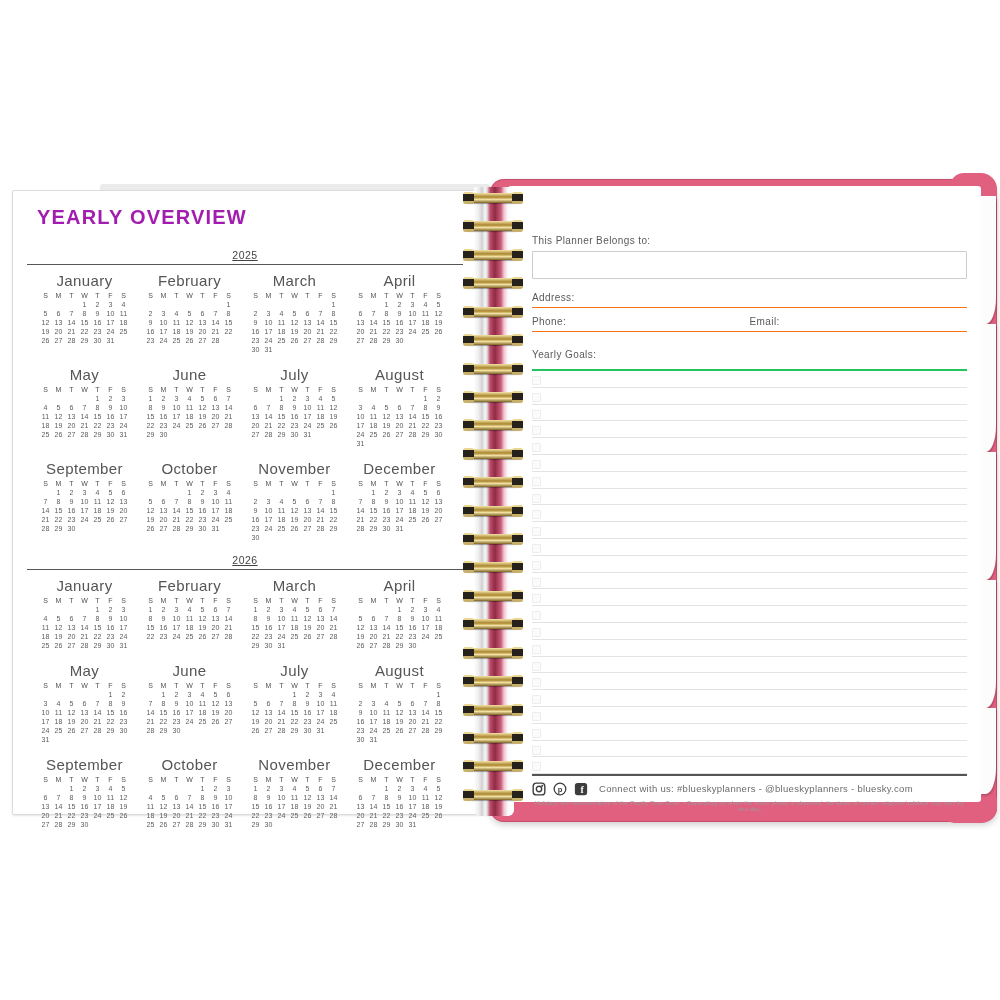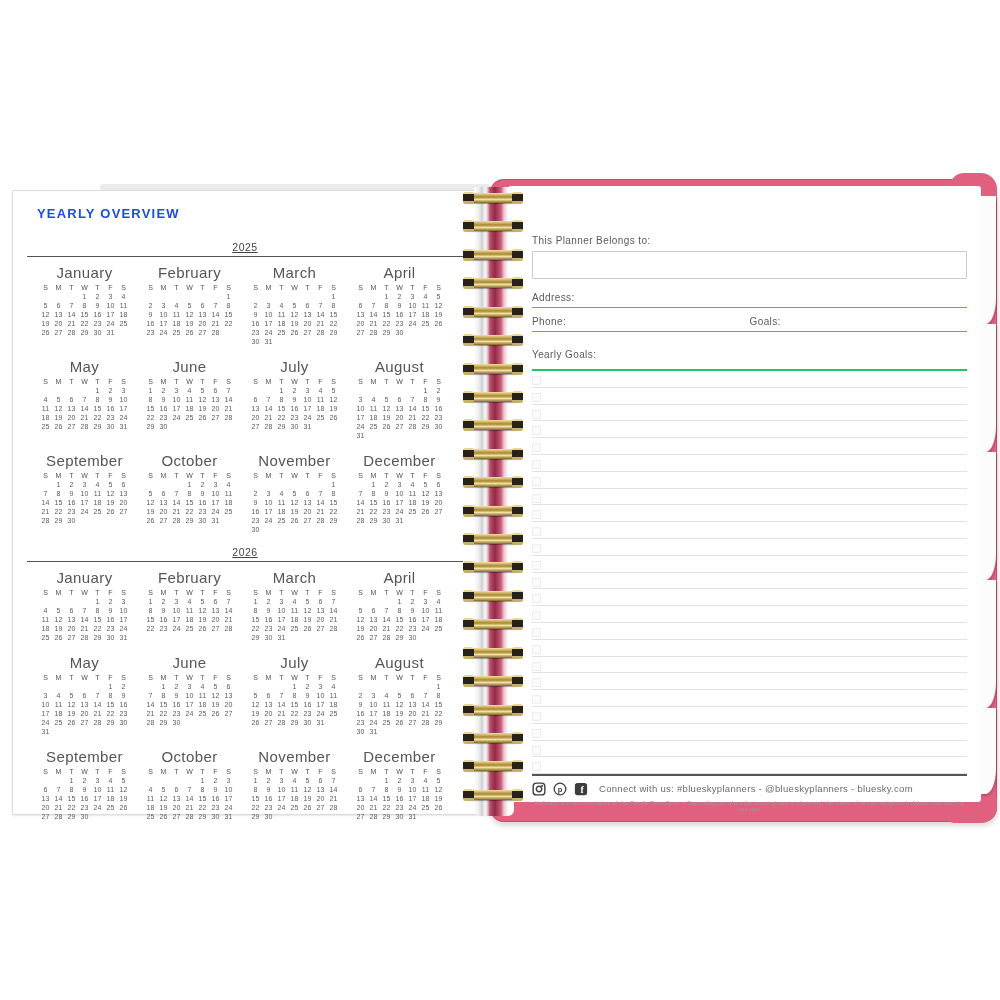--- a/index.html
+++ b/index.html
@@ -16,21 +16,21 @@
   .tab-bottom{left:944px;top:787px;width:53px;height:36px;border-radius:16px 14px 16px 10px;}
 
   
   .curl{position:absolute;left:981px;width:15px;background:#fcfcfc;z-index:4;
         border-radius:0 0 70% 0 / 0 0 26px 0;box-shadow:1px 2px 2px rgba(0,0,0,.18);}
 
   
   .left-page{position:absolute;left:12px;top:190px;width:478px;height:625px;background:#ffffff;
              border:1px solid #dcdcdc;border-radius:2px;box-shadow:0 1px 2px rgba(0,0,0,.10);
              z-index:2;box-sizing:border-box;padding:13px 18px 0 14px;}
-  .page-title{font-size:13px;font-weight:700;letter-spacing:1.2px;color:#1d4ed8;margin:2px 0 20px 10px;}
+  .page-title{font-size:20px;font-weight:700;letter-spacing:1.2px;color:#a21caf;margin:2px 0 20px 10px;}
   .year-label{width:436px;text-align:center;font-size:10.5px;color:#444;margin-bottom:3px;letter-spacing:.5px;text-decoration:underline;}
   .year-rule{width:436px;border-top:1.6px solid #555;height:0;}
   .months-grid{display:grid;grid-template-columns:repeat(4,91px);column-gap:14px;row-gap:12px;
                margin:7px 0 12px 12px;width:406px;}
   .month{width:91px;}
   .month-name{text-align:center;font-size:15px;color:#555;letter-spacing:.4px;margin-bottom:2px;}
   .month-grid{display:grid;grid-template-columns:repeat(7,13px);grid-auto-rows:9px;justify-items:center;
               align-items:center;font-size:7px;color:#5c5c5c;}
   .dow{color:#525252;}
   .year-section{margin-bottom:4px;}
@@ -1193,21 +1193,21 @@
   <div class="right-page">
     <span class="field-label belongs">This Planner Belongs to:</span>
     <div class="belongs-box"></div>
 
     <div class="line-row">
       <span class="field-label">Address:</span>
     </div>
 
     <div class="line-row split">
       <span class="half"><span class="field-label">Phone:</span></span>
-      <span class="half"><span class="field-label">Goals:</span></span>
+      <span class="half"><span class="field-label">Email:</span></span>
     </div>
 
     <div class="goals-label-row">
       <span class="field-label">Yearly Goals:</span>
     </div>
 
     <div class="goals-list">
         <div class="goal-row"><span class="goal-checkbox"></span></div>
         <div class="goal-row"><span class="goal-checkbox"></span></div>
         <div class="goal-row"><span class="goal-checkbox"></span></div>

